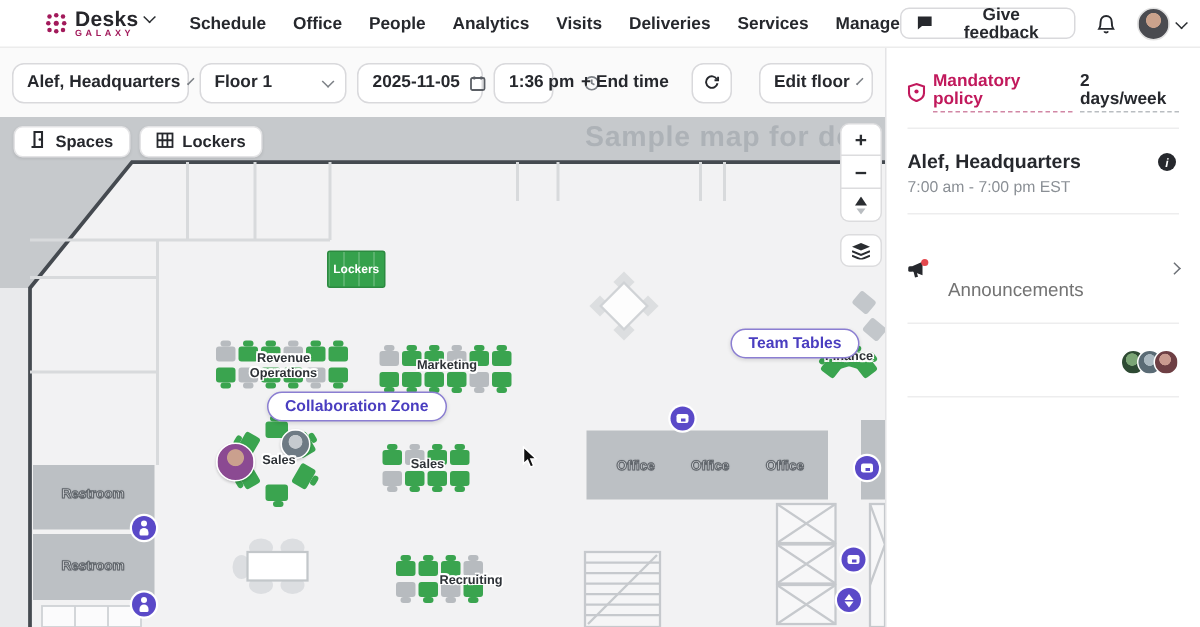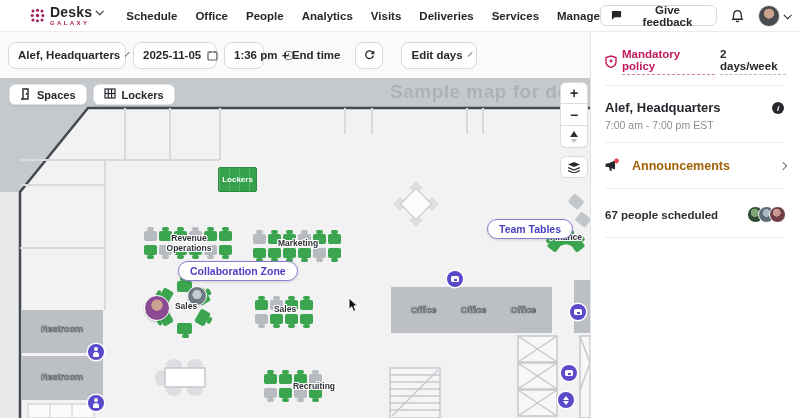--- a/index.html
+++ b/index.html
@@ -108,21 +108,21 @@
   .sb-row { border-bottom:1px solid #ededee;justify-content:center; }
   .policy-row { display:flex; align-items:center; gap:5px; padding:16px 0 10px; }
   .policy-label { font-size:11.5px; font-weight:800; color:#c1195c; border-bottom:1px dashed #d187a5; padding-bottom:2px; }
   .policy-value { font-size:11.5px; font-weight:800; color:#26282d; border-bottom:1px dashed #b9bdc1; padding-bottom:2px; }
   .bld-row { padding:14px 0 11px; position:relative; }
   .bld-name { font-size:13px; font-weight:800; color:#26282d; }
   .bld-hours { font-size:10.5px; color:#8a8f95; margin-top:4px; }
   .info-ico { position:absolute; right:2px; top:16px; width:12px; height:12px; border-radius:50%; background:#26282d;
               color:#fff; font-size:8px; font-weight:700; display:flex; align-items:center; justify-content:center; font-style:italic; }
   .ann-row { display:flex; align-items:center; padding:15px 0; }
-  .ann-label { font-size:12.5px; font-weight:700; color:#a16207; margin-left:10px; }
+  .ann-label { font-size:12.5px; font-weight:400; color:#737373; margin-left:10px;margin-top:28px; }
   .chev-right { margin-left:auto; width:6px; height:6px; border-right:1.6px solid #6d7177; border-top:1.6px solid #6d7177;
                 transform:rotate(45deg); }
   .people-row { display:flex; align-items:center; padding:17px 0 14px; }
   .people-label { font-size:11.5px; font-weight:600; color:#2b2e33; }
   .av-group { margin-left:auto; display:flex; }
   .av { width:17px; height:17px; border-radius:50%; border:1.5px solid #fff; }
   .av + .av { margin-left:-6px; }
   .av1 { background:radial-gradient(circle at 45% 38%, #7ba575 0 32%, #2e4a33 35% 100%); }
   .av2 { background:radial-gradient(circle at 50% 40%, #aab8c0 0 32%, #5a6b75 35% 100%); }
   .av3 { background:radial-gradient(circle at 45% 38%, #c99a8f 0 30%, #6e3f44 33% 100%); }
@@ -181,20 +181,24 @@
         <span class="chev"></span>
       </div>
     </div>
   </div>
 
   <div class="toolbar">
     <div class="ctl w-build">
       <span>Alef, Headquarters</span>
         <span class="chev"></span>
     </div>
+    <div class="ctl w-floor">
+      <span>Floor 1</span>
+        <span class="chev"></span>
+    </div>
     <div class="ctl w-date">
       <span>2025-11-05</span>
       <svg class="icon12" viewBox="0 0 11 11" style="margin-left:auto">
         <rect x="1" y="2" width="9" height="8" rx="1" fill="none" stroke="#5b5f65" stroke-width="1.2"></rect>
         <line x1="3.2" y1="1" x2="3.2" y2="3" stroke="#5b5f65" stroke-width="1.2"></line>
         <line x1="7.8" y1="1" x2="7.8" y2="3" stroke="#5b5f65" stroke-width="1.2"></line>
       </svg>
     </div>
     <div class="ctl w-time">
       <span>1:36 pm</span>
@@ -204,21 +208,21 @@
       </svg>
     </div>
     <button class="txt-btn">+ End time</button>
     <button class="refresh-btn">
       <svg class="icon12" viewBox="0 0 12 12">
         <path d="M9.8,3.2 A4.2,4.2 0 1 0 10.2,6" fill="none" stroke="#26282d" stroke-width="1.4"></path>
         <path d="M10.6,1.2 v2.6 h-2.6" fill="none" stroke="#26282d" stroke-width="1.4"></path>
       </svg>
     </button>
     <div class="ctl edit-btn">
-      <span>Edit days</span>
+      <span>Edit floor</span>
         <span class="chev"></span>
     </div>
   </div>
 
   <div class="map">
     <svg class="plan" width="590" height="340" viewBox="0 0 590 340">
       <polygon points="0,0 590,0 590,30 88,30 20,114 0,114" fill="#c6c9cc"></polygon>
       <rect x="0" y="114" width="20" height="226" fill="#e9eaec"></rect>
       <polyline points="590,30 88,30 20,114 20,340" fill="none" stroke="#454a50" stroke-width="2.5"></polyline>
       <g stroke="#d8dadc" stroke-width="2" fill="none">
@@ -442,21 +446,20 @@
       <svg width="17" height="15" viewBox="0 0 17 15">
         <path d="M2,6 L10,2.5 V11.5 L2,8.5 Z" fill="#26282d"></path>
         <rect x="0.5" y="5.5" width="3" height="3.6" rx="1" fill="#26282d"></rect>
         <path d="M4,9 l1,4 2,-0.5 -1,-3.5" fill="#26282d"></path>
         <circle cx="11.5" cy="3" r="2.4" fill="#e4484e"></circle>
       </svg>
       <span class="ann-label">Announcements</span>
       <span class="chev-right"></span>
     </div>
     <div class="sb-row people-row">
-      <span class="people-label">67 people scheduled</span>
       <div class="av-group">
         <div class="av av1"></div>
         <div class="av av2"></div>
         <div class="av av3"></div>
       </div>
     </div>
   </div>
 </div>
 
 </body></html>

